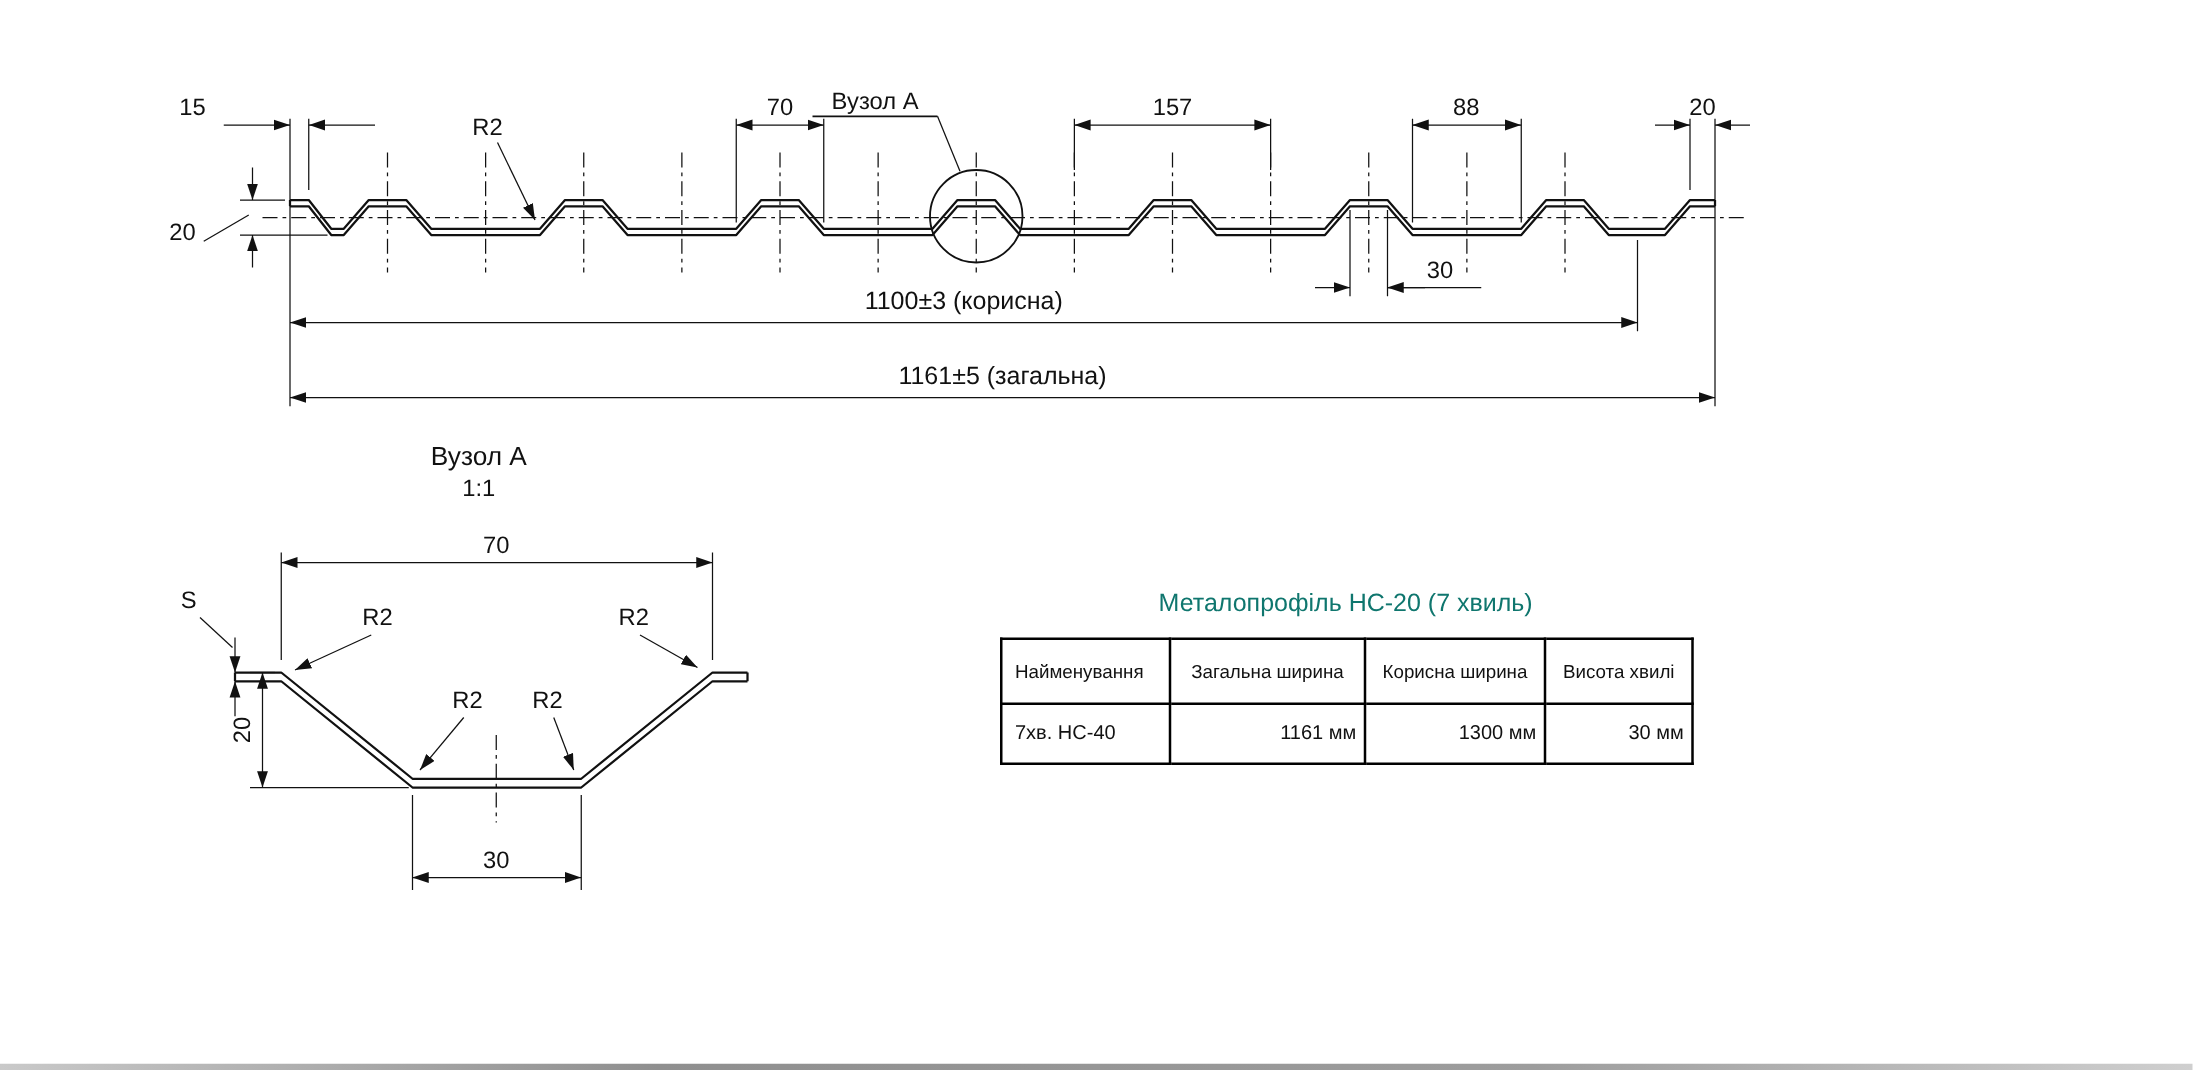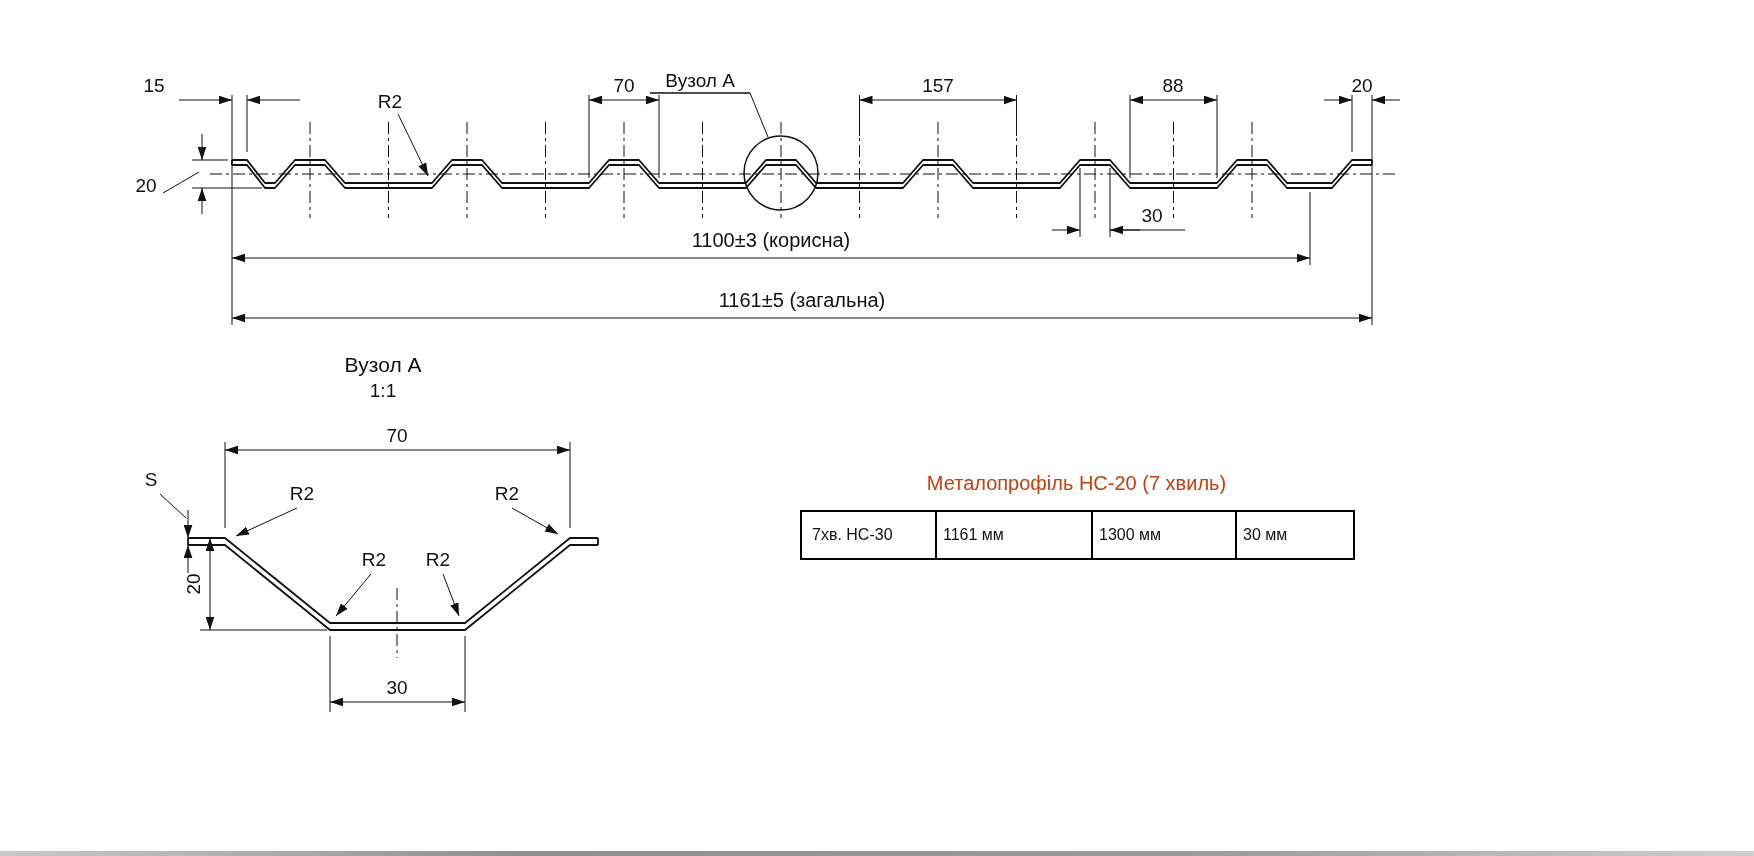--- a/index.html
+++ b/index.html
@@ -7,28 +7,28 @@
     width:1754px;height:856px;position:relative;background:#ffffff;overflow:hidden;
     font-family:"Liberation Sans", sans-serif;color:#111;
   }
   svg{position:absolute;left:0;top:0;}
   svg text{font-family:"Liberation Sans", sans-serif;fill:#111;}
   .dimtext{font-size:19px;}
   .bigdimtext{font-size:20px;}
   .titletext{font-size:21px;}
 
   .table-block{position:absolute;left:800px;top:472px;width:553px;}
-  .table-title{font-size:20px;text-align:center;margin-bottom:15px;color:#c2410c;}
+  .table-title{font-size:20px;text-align:center;margin-bottom:15px;color:#0f766e;}
   table.spec{border-collapse:collapse;width:553px;table-layout:fixed;background:#fff;}
   table.spec th, table.spec td{
     border:2px solid #000;font-weight:normal;color:#111;
     padding:0 6px;vertical-align:middle;
   }
   table.spec th{font-size:15px;height:50px;text-align:center;}
-  table.spec td{font-size:16px;height:46px;text-align:left;}
+  table.spec td{font-size:16px;height:46px;text-align:right;}
   table.spec th.first, table.spec td.first{text-align:left;padding-left:10px;}
   .bottom-strip{
     position:absolute;left:0;bottom:0;width:1754px;height:5px;
     background:linear-gradient(to right,#c9c9c9,#8f8f8f 30%,#9d9d9d 70%,#cfcfcf);
   }
 </style>
 </head>
 <body>
 
 <svg width="1754" height="856" viewBox="0 0 1754 856">
@@ -190,21 +190,27 @@
   <div class="table-title">Металопрофіль НС-20 (7 хвиль)</div>
   <table class="spec">
     <colgroup>
       <col style="width:135px">
         <col style="width:156px">
         <col style="width:144px">
         <col style="width:118px">
     </colgroup>
     <tbody>
       <tr>
-        <td class="first">7хв. НС-30</td>
+        <th class="first">Найменування</th>
+        <th>Загальна ширина</th>
+        <th>Корисна ширина</th>
+        <th>Висота хвилі</th>
+      </tr>
+      <tr>
+        <td class="first">7хв. НС-40</td>
         <td>1161 мм</td>
         <td>1300 мм</td>
         <td>30 мм</td>
       </tr>
     </tbody>
   </table>
 </div>
 
 <div class="bottom-strip"></div>
 

